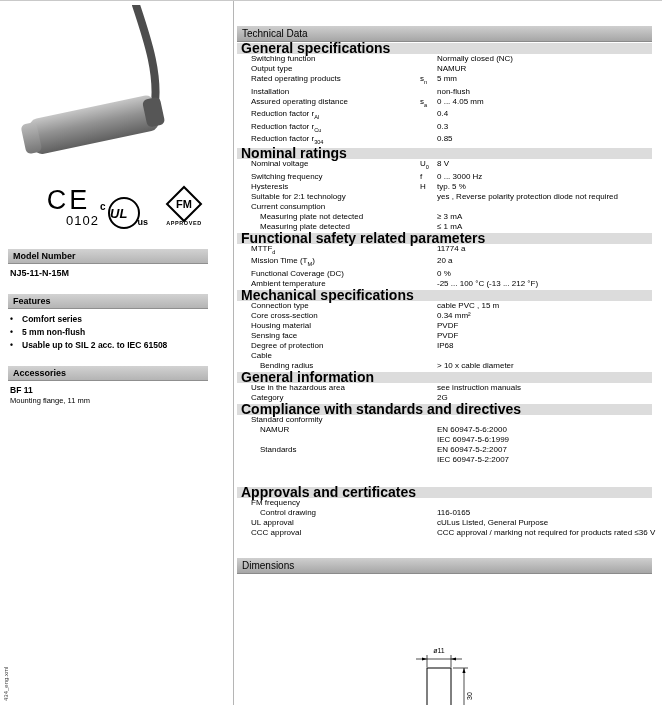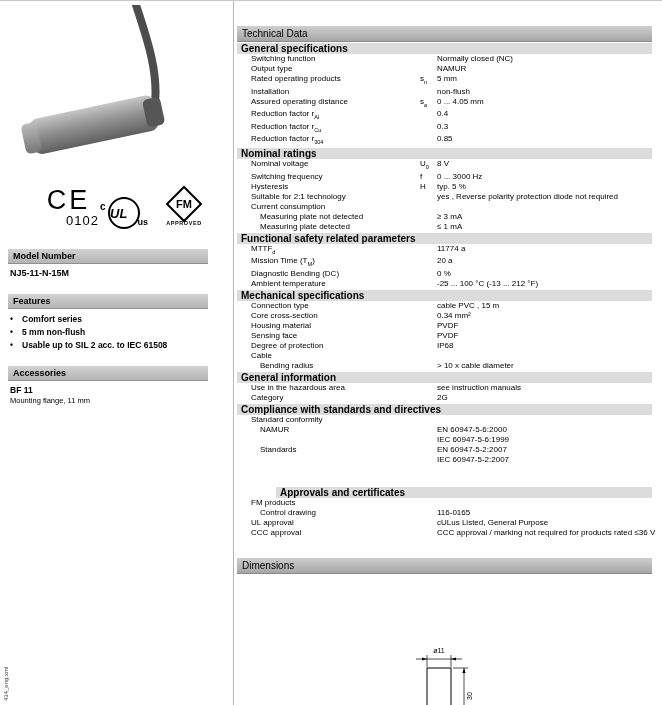--- a/index.html
+++ b/index.html
@@ -35,22 +35,22 @@
   .bar-accessories { top:361px; }
   .accessories-list { position:absolute; left:2px; top:380px; width:205px; }
   .acc-name { font-weight:bold; font-size:8.5px; line-height:11px; }
   .acc-desc { font-size:7.5px; line-height:10px; }
 
   .vertical-filename { position:absolute; left:3px; top:700px; transform:rotate(-90deg); transform-origin:0 0; font-size:6px; color:#444; white-space:nowrap; }
 
   
   .right-col { position:absolute; left:237px; top:5px; width:415px; }
   .title-bar { background:linear-gradient(#cfcfcf,#a6a6a6); border-bottom:1px solid #8a8a8a; font-weight:normal; font-size:10px; padding:2px 5px;margin-top:20px; }
-  .sec-header { background:#dcdcdc; font-weight:bold; font-size:10px; line-height:9px; padding:1px 4px; margin-top:1px; }
-  .sec-header.gap { margin-top:22px;margin-left:39px; }
+  .sec-header { background:#dcdcdc; font-weight:bold; font-size:14px; line-height:9px; padding:1px 4px; margin-top:1px; }
+  .sec-header.gap { margin-top:22px; }
   .spec-row { display:grid; grid-template-columns:169px 17px 1fr; padding-left:14px; font-size:8px; line-height:10px; min-height:10px; align-items:start; }
   .spec-row .lab { padding-right:4px; }
   .spec-row.i1 .lab { padding-left:9px; }
   .spec-row .sym {}
   .spec-row .val { white-space:nowrap; }
   sub, sup { font-size:70%; }
 
   .dim-drawing { margin-top:70px; margin-left:150px; display:block; }
 </style>
 </head>
@@ -214,21 +214,21 @@
           <div class="lab">MTTF<sub>d</sub></div>
           <div class="sym"></div>
           <div class="val">11774 a</div>
         </div>
         <div class="spec-row">
           <div class="lab">Mission Time (T<sub>M</sub>)</div>
           <div class="sym"></div>
           <div class="val">20 a</div>
         </div>
         <div class="spec-row">
-          <div class="lab">Diagnostic Bending (DC)</div>
+          <div class="lab">Functional Coverage (DC)</div>
           <div class="sym"></div>
           <div class="val">0 %</div>
         </div>
         <div class="spec-row">
           <div class="lab">Ambient temperature</div>
           <div class="sym"></div>
           <div class="val">-25 ... 100 °C (-13 ... 212 °F)</div>
         </div>
         <div class="sec-header">Mechanical specifications</div>
         <div class="spec-row">
@@ -288,21 +288,21 @@
           <div class="sym"></div>
           <div class="val">EN 60947-5-6:2000<br>IEC 60947-5-6:1999</div>
         </div>
         <div class="spec-row i1">
           <div class="lab">Standards</div>
           <div class="sym"></div>
           <div class="val">EN 60947-5-2:2007<br>IEC 60947-5-2:2007</div>
         </div>
         <div class="sec-header gap">Approvals and certificates</div>
         <div class="spec-row">
-          <div class="lab">FM  products</div>
+          <div class="lab">FM  frequency</div>
           <div class="sym"></div>
           <div class="val"></div>
         </div>
         <div class="spec-row i1">
           <div class="lab">Control drawing</div>
           <div class="sym"></div>
           <div class="val">116-0165</div>
         </div>
         <div class="spec-row">
           <div class="lab">UL approval</div>

